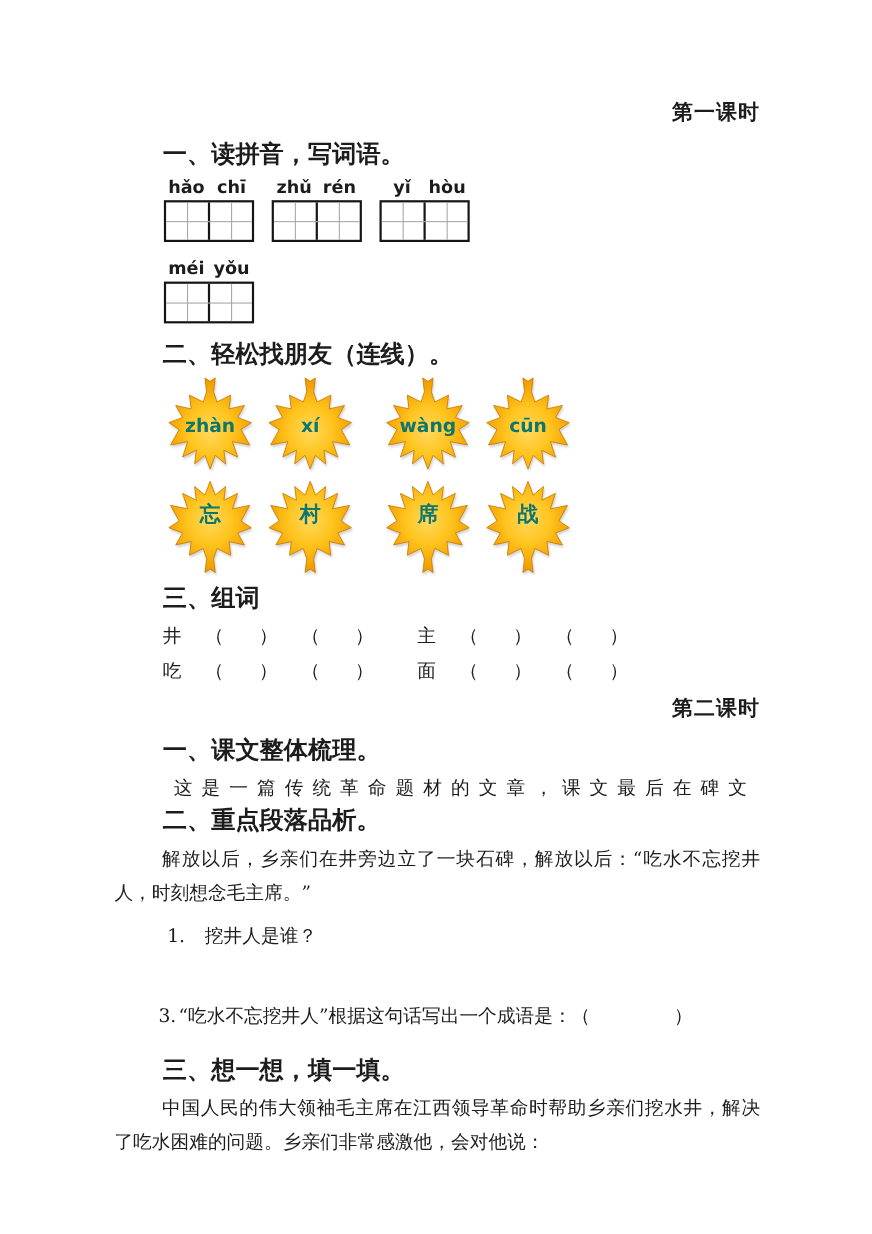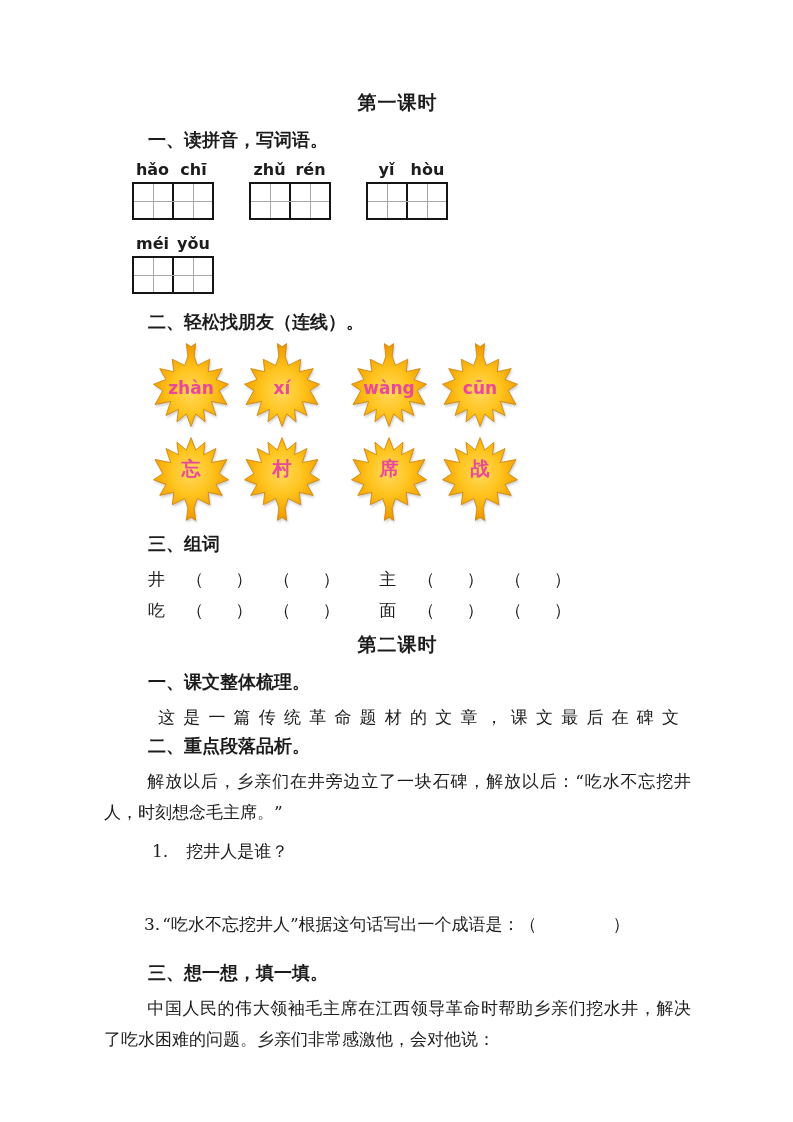--- a/index.html
+++ b/index.html
@@ -2,45 +2,45 @@
 <html><head>
 <meta charset="utf-8">
 <style>
   html,body{margin:0;padding:0;background:#ffffff;}
   body{width:793px;height:1122px;overflow:hidden;
        font-family:"DejaVu Serif","Liberation Serif",serif;color:#1c1c1c;}
   .sheet{position:relative;width:793px;height:1122px;background:#fff;}
   .content{padding:90px 102px 0 104px;font-size:17px;line-height:30px;}
 
   .lesson-title{font-family:"Liberation Sans","DejaVu Sans",sans-serif;
-       font-weight:bold;font-size:19px;text-align:center;letter-spacing:1px;
+       font-weight:bold;font-size:19px;text-align:right;letter-spacing:1px;
        margin:0 0 10px 0;line-height:26px;}
   .heading{font-family:"Liberation Sans","DejaVu Sans",sans-serif;
-       font-weight:bold;font-size:18px;margin:6px 0 6px 44px;line-height:28px;}
-
-  
-  .pinyin-row{display:flex;gap:35px;margin-left:28px;margin-bottom:14px;}
+       font-weight:bold;font-size:22px;margin:6px 0 6px 44px;line-height:28px;}
+
+  
+  .pinyin-row{display:flex;gap:16px;margin-left:45px;margin-bottom:14px;}
   .word-group{width:82px;}
   .pinyin-label{display:flex;font-family:"DejaVu Sans","Liberation Sans",sans-serif;
        font-weight:bold;font-size:16px;line-height:20px;margin-bottom:2px;}
   .pinyin-label span{flex:1;text-align:center;}
   .tzg{position:relative;display:flex;width:82px;height:38px;border:2px solid #151515;box-sizing:border-box;}
   .tzg .cell{flex:1;position:relative;}
   .tzg .cell + .cell{border-left:2px solid #151515;}
   .tzg .cell::before{content:"";position:absolute;left:50%;top:0;bottom:0;width:1px;background:#a8a8a8;}
   .tzg::after{content:"";position:absolute;left:0;right:0;top:50%;height:1px;background:#a8a8a8;}
 
   
   .leaf-row{display:flex;align-items:flex-start;margin-left:46px;gap:9px;height:88px;margin-bottom:4px;}
   .leaf{position:relative;width:82px;height:86px;filter:drop-shadow(1px 2px 1px rgba(0,0,0,0.18));}
   .leaf svg{width:100%;height:100%;display:block;}
   .leaf--stem-up svg{transform:scaleY(-1);}
   .leaf-label{position:absolute;left:0;right:0;text-align:center;
        font-family:"DejaVu Sans","Liberation Sans",sans-serif;font-weight:bold;
-       font-size:17px;line-height:20px;color:#ec4899;}
+       font-size:17px;line-height:20px;color:#0f766e;}
   .leaf--stem-up .leaf-label{top:42%;}
   .leaf--stem-down .leaf-label{top:26%;font-family:"DejaVu Serif","Liberation Serif",serif;
        font-size:19px;font-weight:600;}
   .leaf-row + .leaf-row{margin-top:6px;}
 
   
   .zuci-row{margin-left:44px;line-height:31px;font-size:17px;}
   .paren-blank{display:inline-flex;justify-content:space-between;width:66px;margin-left:16px;vertical-align:bottom;}
   .zchar-second{margin-left:34px;}
 

